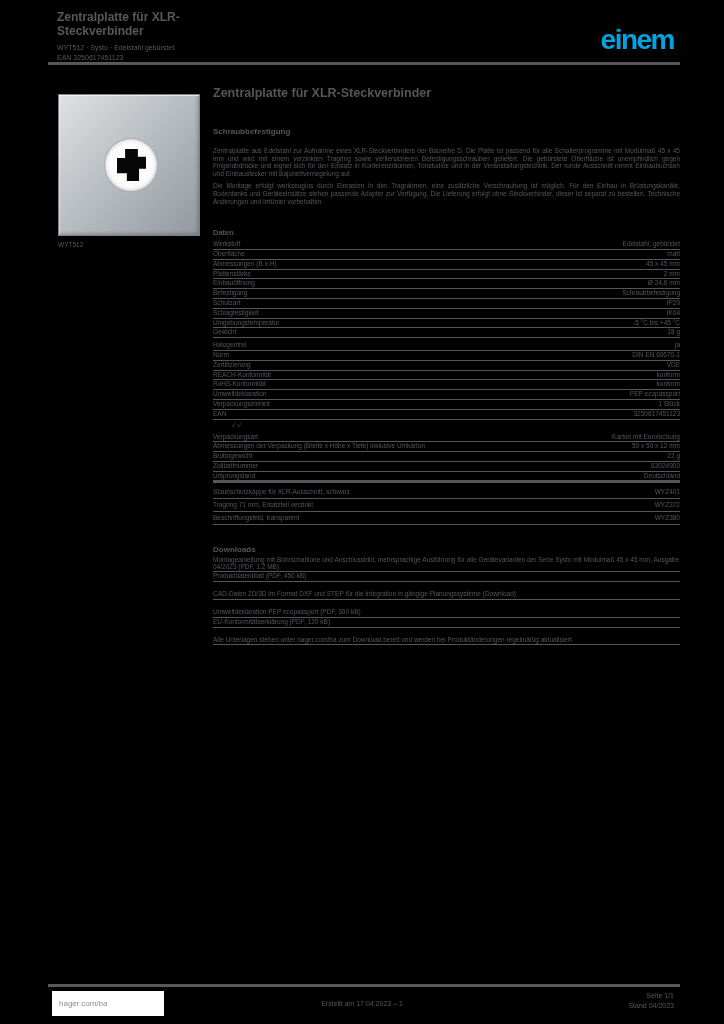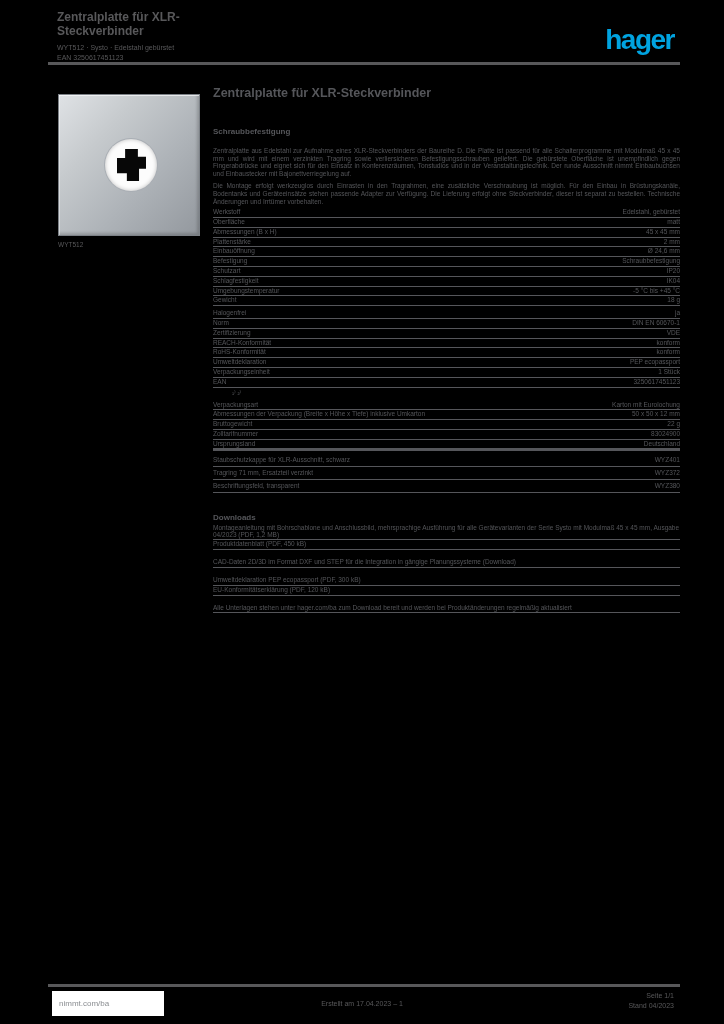--- a/index.html
+++ b/index.html
@@ -65,37 +65,38 @@
             font-size:7px;line-height:10px;color:#58585a;}
 </style>
 </head>
 <body>
 
 <div class="page">
 
   <div class="hdr-title">Zentralplatte für XLR-Steckverbinder</div>
   <div class="hdr-sub s1">WYT512 · Systo · Edelstahl gebürstet</div>
   <div class="hdr-sub s2">EAN 3250617451123</div>
-  <div class="logo">hager</div>
+  <div class="logo">einem</div>
   <div class="hdr-rule"></div>
 
   <div class="plate">
     <div class="hole">
       <div class="cutout"></div>
     </div>
   </div>
   <div class="img-caption">WYT512</div>
 
   <div class="col">
     <h1 class="prod-title">Zentralplatte für XLR-Steckverbinder</h1>
 
     <h2 class="sec-h h1">Schraubbefestigung</h2>
     <p class="para p1">Zentralplatte aus Edelstahl zur Aufnahme eines XLR-Steckverbinders der Baureihe D. Die Platte ist passend für alle Schalterprogramme mit Modulmaß 45 x 45 mm und wird mit einem verzinkten Tragring sowie verliersicheren Befestigungsschrauben geliefert. Die gebürstete Oberfläche ist unempfindlich gegen Fingerabdrücke und eignet sich für den Einsatz in Konferenzräumen, Tonstudios und in der Veranstaltungstechnik. Der runde Ausschnitt nimmt Einbaubuchsen und Einbaustecker mit Bajonettverriegelung auf.</p>
     <p class="para p2">Die Montage erfolgt werkzeuglos durch Einrasten in den Tragrahmen, eine zusätzliche Verschraubung ist möglich. Für den Einbau in Brüstungskanäle, Bodentanks und Geräteeinsätze stehen passende Adapter zur Verfügung. Die Lieferung erfolgt ohne Steckverbinder, dieser ist separat zu bestellen. Technische Änderungen und Irrtümer vorbehalten.</p>
 
+    <h2 class="sec-h h2">Daten</h2>
     <div class="tbl a">
   <div class="row">
     <span class="lbl">Werkstoff</span>
     <span class="val">Edelstahl, gebürstet</span>
   </div>
 
   <div class="row">
     <span class="lbl">Oberfläche</span>
     <span class="val">matt</span>
   </div>
@@ -249,21 +250,21 @@
   </div>
 
   <div class="row gap-before">
     <span>Alle Unterlagen stehen unter hager.com/ba zum Download bereit und werden bei Produktänderungen regelmäßig aktualisiert</span>
   </div>
 </div>
   </div>
 
   <div class="ft-rule"></div>
   <div class="ft-box">
-    <span>nimmt.com/ba</span>
+    <span>hager.com/ba</span>
   </div>
   <div class="ft-center">Erstellt am 17.04.2023 –  1</div>
   <div class="ft-right">
     <div>Seite 1/1</div>
     <div>Stand 04/2023</div>
   </div>
 
 </div>
 
 </body></html>

